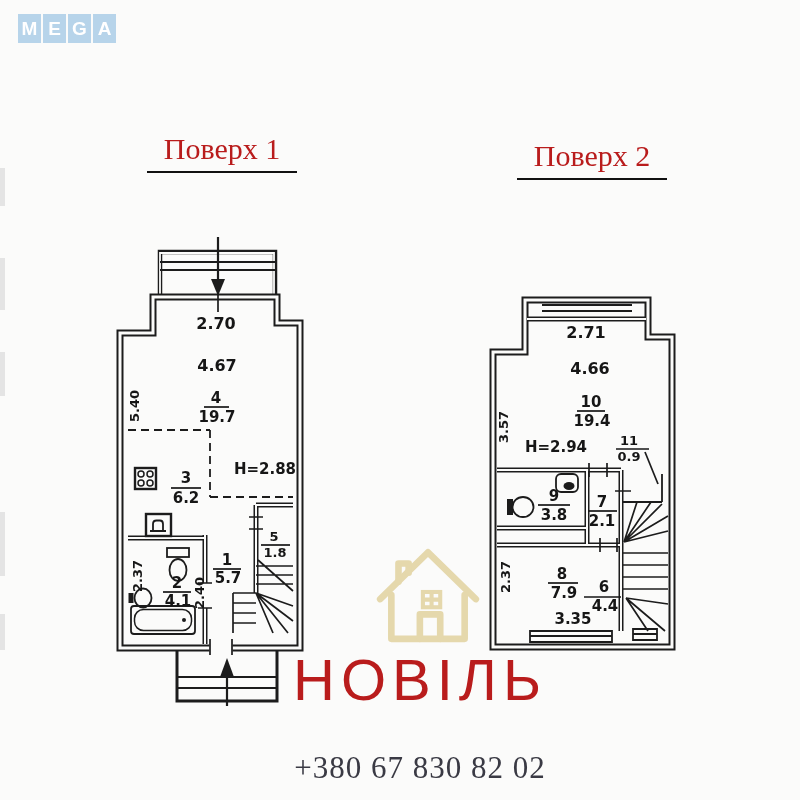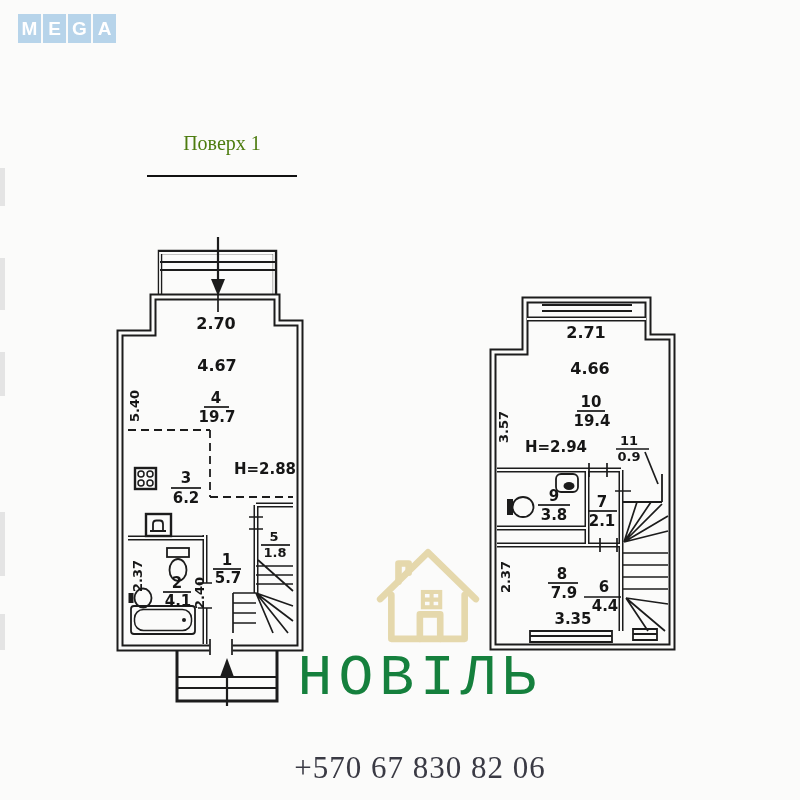--- a/index.html
+++ b/index.html
@@ -7,43 +7,43 @@
        font-family:"Liberation Sans", sans-serif;}
   #page{position:relative;width:800px;height:800px;background:#fbfbfa;}
 
   
   .logo{position:absolute;left:18px;top:14px;display:flex;gap:2px;z-index:3;}
   .logo .tile{width:23px;height:29px;background:#b7d4ea;color:#ffffff;
        font:bold 19px/29px "Liberation Sans",sans-serif;text-align:center;}
 
   
   .floor-title{position:absolute;z-index:3;width:150px;text-align:center;
-       font-family:"Liberation Serif",serif;font-size:20px;color:#4d7c0f;
-       padding-bottom:20px;border-bottom:2.5px solid #111;}
+       font-family:"Liberation Serif",serif;font-size:30px;color:#b91c1c;
+       padding-bottom:5px;border-bottom:2.5px solid #111;}
   #t1{left:147px;top:132px;}
   #t2{left:517px;top:139px;}
 
   
   #plan{position:absolute;left:0;top:0;z-index:2;}
   .k{stroke:#1c1c1c;fill:none;stroke-linecap:butt;stroke-linejoin:miter;}
   .bgc{stroke:#fbfbfa;fill:none;}
   .s7{stroke-width:7;} .s5{stroke-width:5;} .s45{stroke-width:4.5;}
   .s3{stroke-width:3;} .s2{stroke-width:2;} .s24{stroke-width:2.4;}
   .s18{stroke-width:1.8;} .s17{stroke-width:1.7;} .s15{stroke-width:1.5;}
   .dash{stroke-dasharray:8 5;}
   .fill{fill:#1c1c1c;stroke:none;}
   text{font-family:"DejaVu Sans",sans-serif;font-weight:bold;fill:#161616;text-anchor:middle;}
   .td{font-size:16px;} .tr{font-size:15px;} .ts{font-size:13px;}
   .ul{stroke:#161616;stroke-width:1.7;}
 
   
   .wm{position:absolute;z-index:1;text-align:center;}
   #wm-house{left:372px;top:541px;}
   #wm-brand{left:250px;top:646px;width:340px;
-       font-family:Liberation Mono, monospace;font-size:58px;color:#15803d;letter-spacing:6px;}
+       font-family:Liberation Sans, sans-serif;font-size:58px;color:#b91c1c;letter-spacing:6px;}
   #wm-sub{left:230px;top:726px;width:380px;
        font-family:"Liberation Serif",serif;font-weight:bold;font-size:20.5px;
        color:#45454f;letter-spacing:1.5px;}
   #wm-phone{left:230px;top:750px;width:380px;
        font-family:"Liberation Serif",serif;font-size:31px;color:#3a3a44;letter-spacing:1px;}
 
   
   .scan{position:absolute;left:0;width:5px;background:rgba(140,140,140,.2);z-index:0;}
 </style>
 </head>
@@ -58,37 +58,38 @@
   <div class="scan" style="top:614px;height:36px;"></div>
 
   <div class="logo">
     <div class="tile">M</div>
     <div class="tile">E</div>
     <div class="tile">G</div>
     <div class="tile">A</div>
   </div>
 
   <div class="floor-title" id="t1">Поверх 1</div>
+  <div class="floor-title" id="t2">Поверх 2</div>
 
   <div class="wm" id="wm-house">
     <svg width="112" height="104" viewBox="0 0 110 102">
       <g stroke="#e5d8ac" stroke-width="6.5" fill="none" stroke-linecap="round" stroke-linejoin="round">
         <path d="M8,57 L55,11 L102,57"></path>
         <path d="M26,40 V22 H36 V31"></path>
         <path d="M19,53 V96 H91 V53"></path>
         <path d="M47,96 V72 H67 V96"></path>
       </g>
       <g stroke="#e5d8ac" stroke-width="4" fill="none">
         <rect x="50" y="50" width="17" height="15"></rect>
         <path d="M58.5,50 V65 M50,57.5 H67"></path>
       </g>
     </svg>
   </div>
   <div class="wm" id="wm-brand">НОВІЛЬ</div>
-  <div class="wm" id="wm-phone">+570 67 830 82 06</div>
+  <div class="wm" id="wm-phone">+380 67 830 82 02</div>
 
   <svg id="plan" width="800" height="800" viewBox="0 0 800 800">
 
     <g>
 
       <g>
         <path class="k s45" d="M160,297 V252 H275 V297"></path>
         <path class="bgc s18" d="M160,296 V253 H274 V296"></path>
         <path class="k s18" d="M160,262 H275 M160,270 H275"></path>
       </g>

